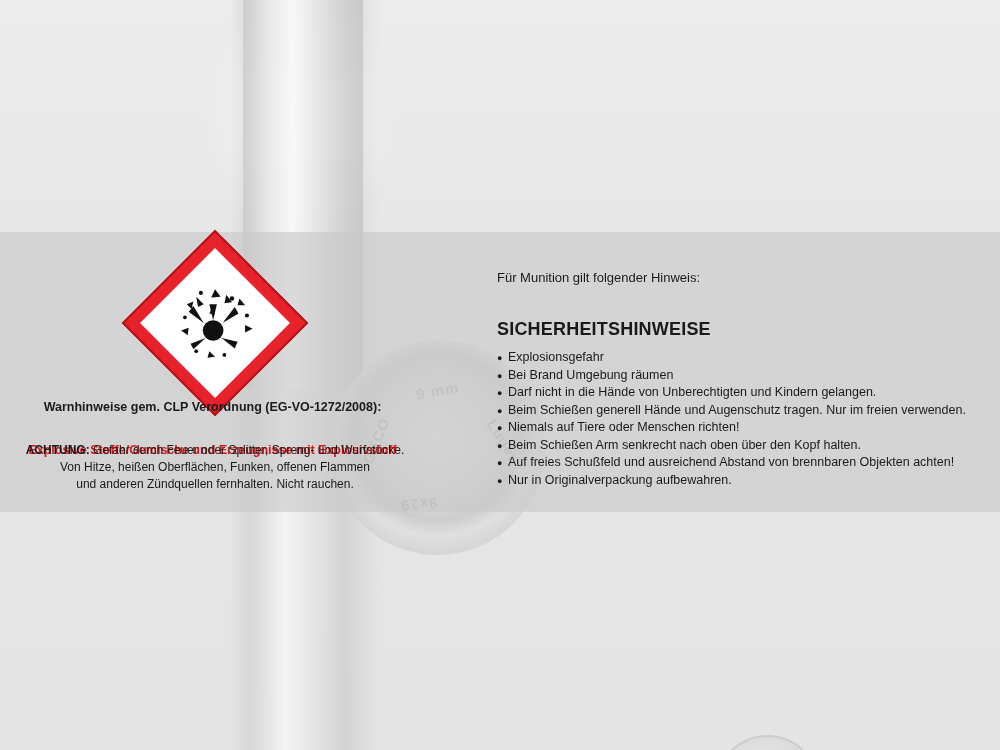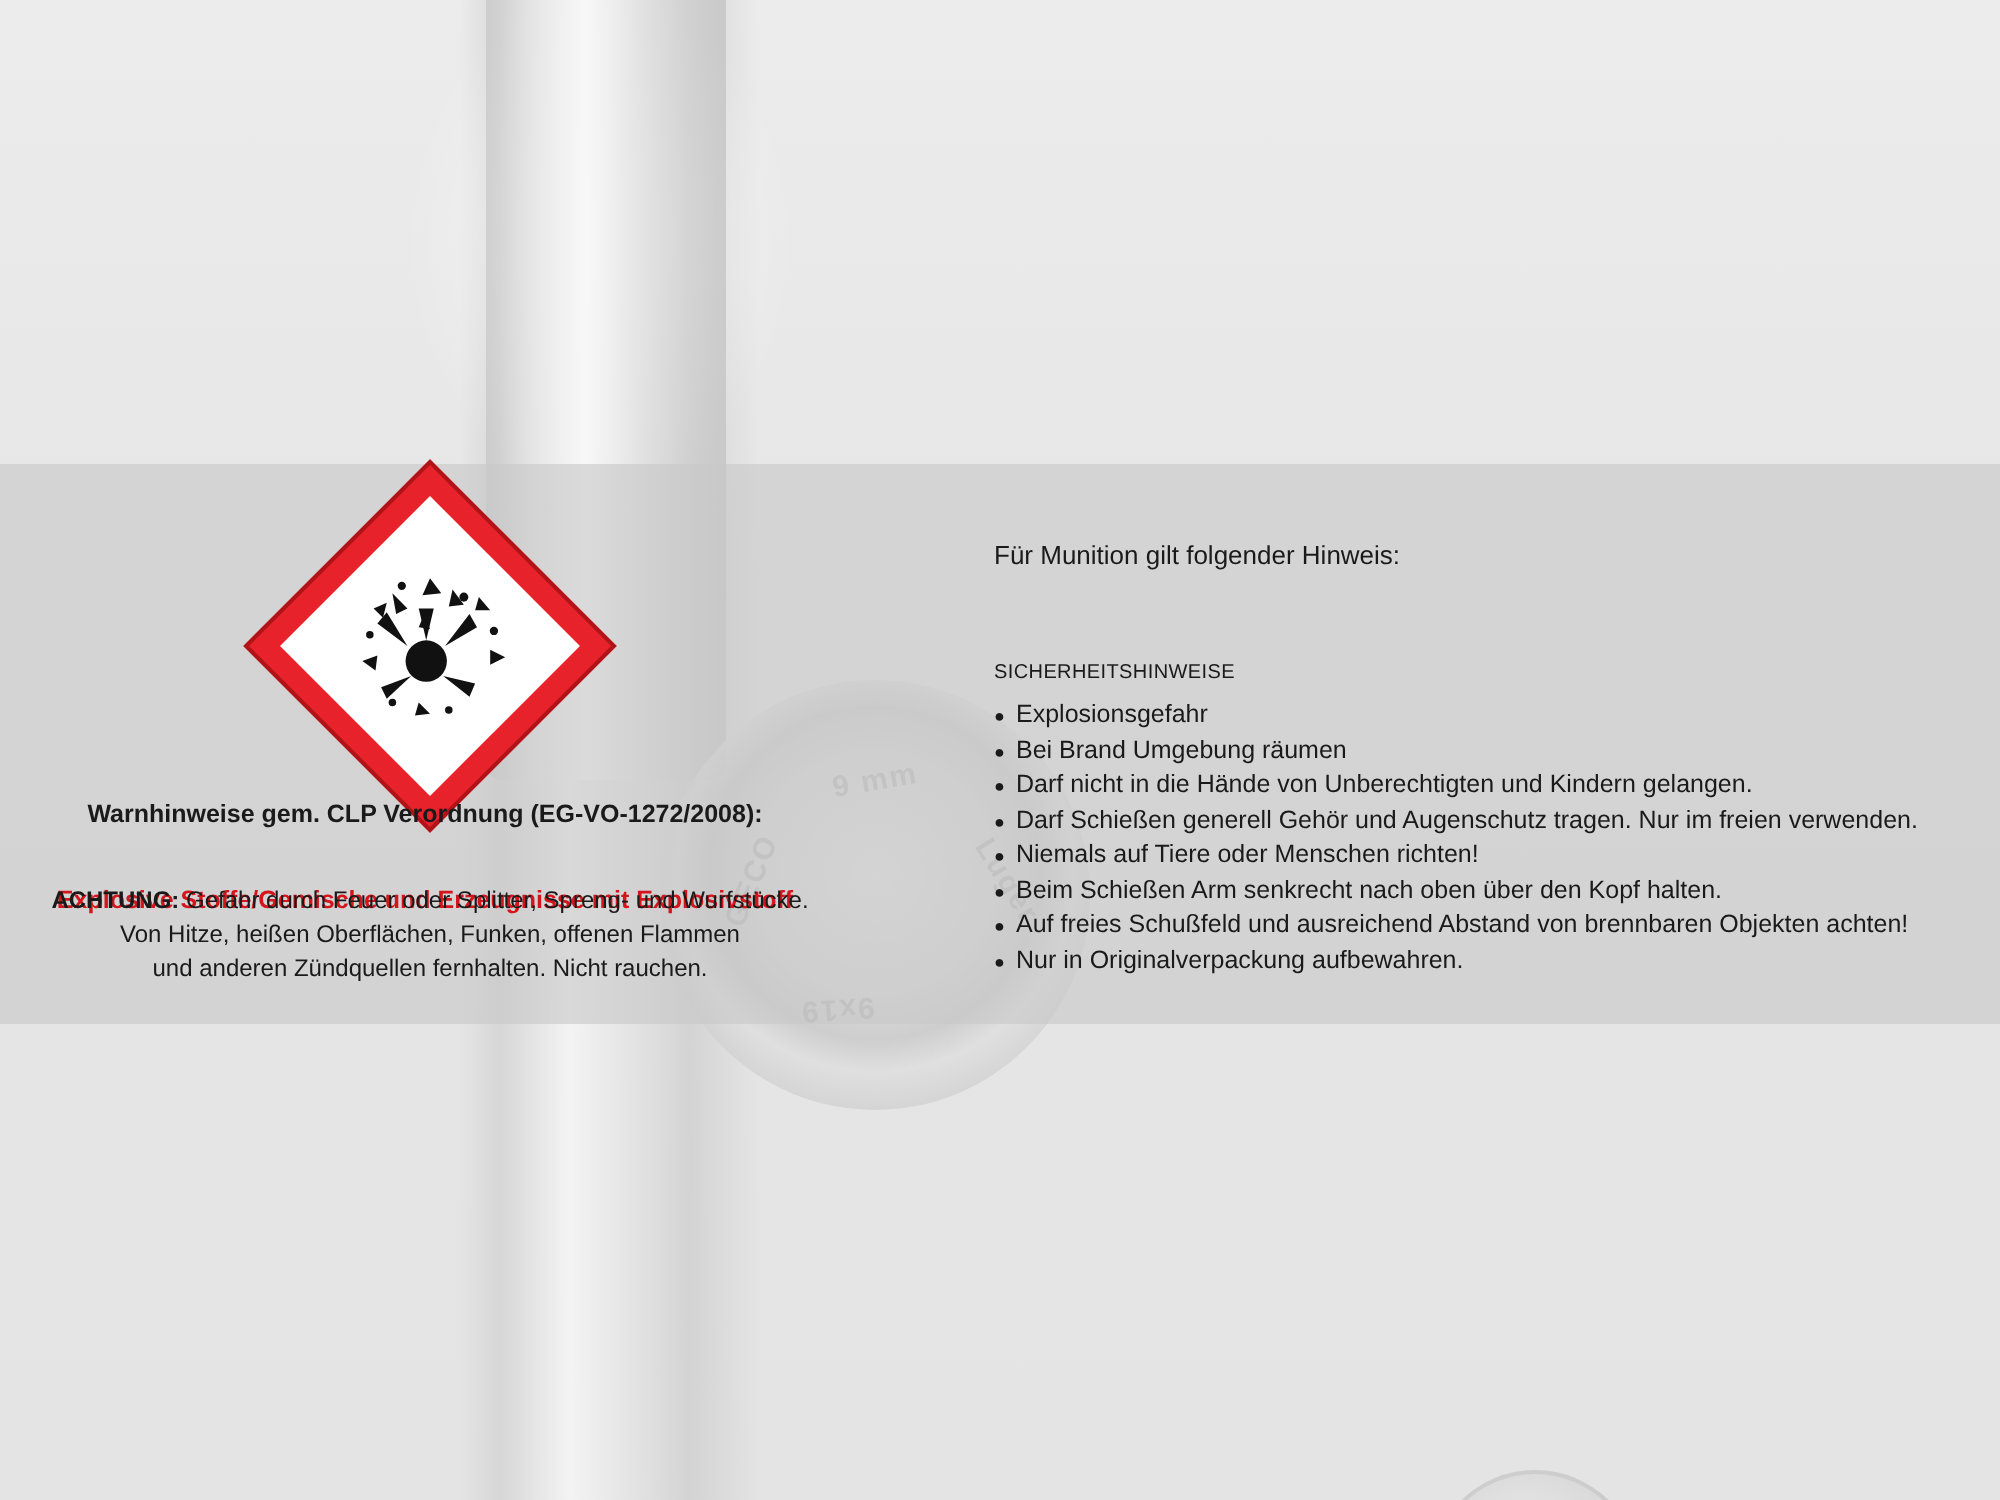--- a/index.html
+++ b/index.html
@@ -184,24 +184,23 @@
     position: absolute;
     left: 0;
     top: 38px;
     font-size: 13px;
     font-weight: normal;
   }
   .r-subheading {
     position: absolute;
     left: 0;
     top: 87px;
-    font-size: 10px;
-    font-weight: normal;
+    font-size: 18px;
+    font-weight: bold;
     letter-spacing: 0.2px;
-    margin-top: 12px;
   }
   .r-list {
     position: absolute;
     left: 0;
     top: 117px;
     margin: 0;
     padding: 0;
     list-style: none;
   }
   .r-list li {
@@ -291,21 +290,21 @@
       <li>
           <span class="dot">●</span>
           <span>Bei Brand Umgebung räumen</span>
         </li>
       <li>
           <span class="dot">●</span>
           <span>Darf nicht in die Hände von Unberechtigten und Kindern gelangen.</span>
         </li>
       <li>
           <span class="dot">●</span>
-          <span>Darf Schießen generell Gehör und Augenschutz tragen. Nur im freien verwenden.</span>
+          <span>Beim Schießen generell Hände und Augenschutz tragen. Nur im freien verwenden.</span>
         </li>
       <li>
           <span class="dot">●</span>
           <span>Niemals auf Tiere oder Menschen richten!</span>
         </li>
       <li>
           <span class="dot">●</span>
           <span>Beim Schießen Arm senkrecht nach oben über den Kopf halten.</span>
         </li>
       <li>

